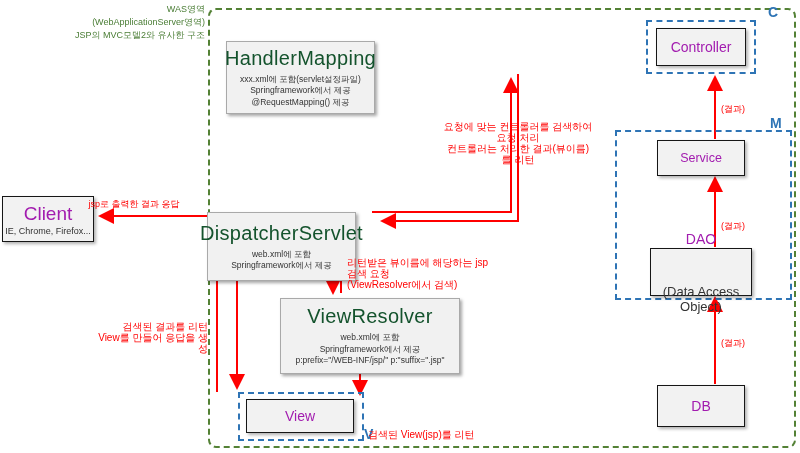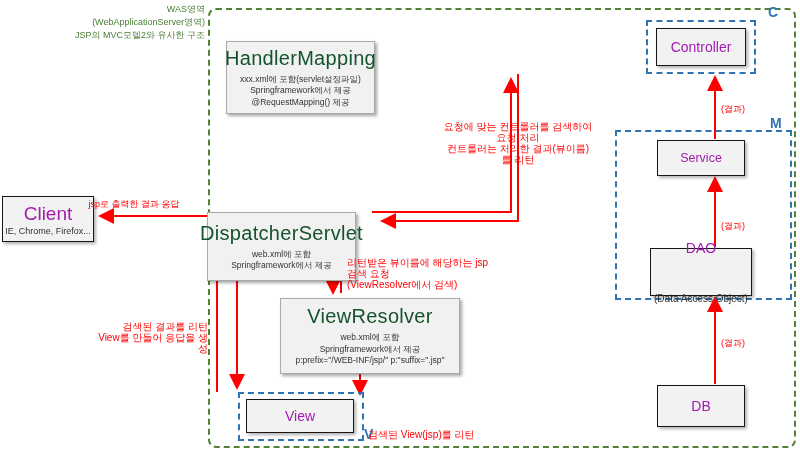--- a/index.html
+++ b/index.html
@@ -10,21 +10,21 @@
   .was-region{left:208px;top:8px;width:584px;height:436px;border:2px dashed #538135;border-radius:8px;}
   .was-note{left:6px;top:3px;width:199px;text-align:right;color:#4a7d35;font-size:9px;line-height:13px;}
   
   .gbox{background:#f1f1f1;border:1px solid #a9a9a9;box-shadow:2px 2px 3px rgba(0,0,0,.35);
         display:flex;flex-direction:column;align-items:center;justify-content:center;text-align:center;}
   .bbox{background:#f2f2f2;border:1.5px solid #161616;box-shadow:2px 2px 3px rgba(0,0,0,.3);
         display:flex;flex-direction:column;align-items:center;justify-content:center;text-align:center;}
   .gbox .t{font-size:20px;color:#14532d;letter-spacing:.3px;}
   .gbox .s{font-size:8.5px;line-height:11.5px;color:#333;margin-top:4px;}
   .bbox .t{font-size:14px;color:#a21caf;}
-  .bbox .s{font-size:10px;color:#333;margin-top:1px;}
+  .bbox .s{font-size:13px;color:#333;margin-top:1px;}
   .blue-dash{border:2px dashed #2e74b5;}
   .mvc-tag{color:#2e74b5;font-size:14px;font-weight:bold;}
   .rlab{color:#ff0000;font-size:10px;line-height:11px;}
   svg{position:absolute;left:0;top:0;pointer-events:none;}
 </style>
 </head>
 <body>
 
 <div id="canvas">
 

